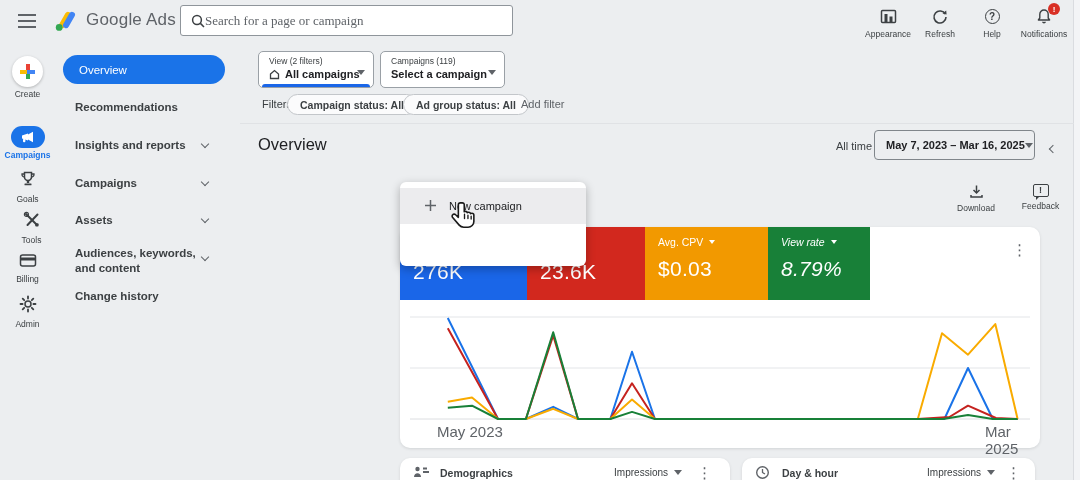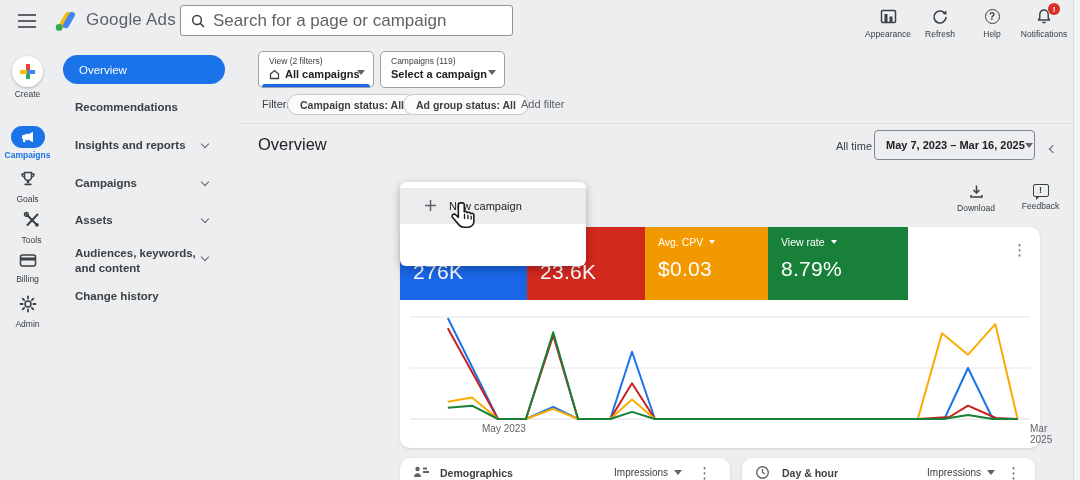--- a/index.html
+++ b/index.html
@@ -12,22 +12,22 @@
   }
   .abs { position:absolute; }
 
   
   .hamburger { left:18px; top:14px; width:18px; height:14px; cursor:pointer; }
   .hamburger span { display:block; height:2px; background:#5f6368; margin-bottom:4px; }
   .brand-logo { left:52px; top:8px; }
   .brand-text { left:86px; top:10px; font-size:17px; color:#5f6368; letter-spacing:.2px; }
   .searchbox { left:180px; top:5px; width:333px; height:31px; background:#fff;
     border:1px solid #8f959b; border-radius:3px; display:flex; align-items:center; padding:0 10px; }
-  .searchbox input { border:none; outline:none; flex:1; font-size:17px; color:#202124;
-    font-family:Liberation Sans, sans-serif; margin-left:8px; background:transparent; }
+  .searchbox input { border:none; outline:none; flex:1; font-size:13px; color:#202124;
+    font-family:Liberation Serif, serif; margin-left:0; background:transparent; }
   .searchbox input::placeholder { color:#5f6368; }
   .top-actions { left:862px; top:7px; width:208px; display:flex; justify-content:space-between; }
   .top-action { display:flex; flex-direction:column; align-items:center; width:52px; cursor:pointer; }
   .top-action .ticon { height:19px; display:flex; align-items:center; justify-content:center; position:relative; }
   .top-action .tlabel { font-size:8.5px; color:#3c4043; margin-top:3px; white-space:nowrap; }
   .help-circle { width:15px; height:15px; border:1.4px solid #3c4043; border-radius:50%;
     font-size:10px; font-weight:bold; color:#3c4043; display:flex; align-items:center; justify-content:center; }
   .notif-badge { position:absolute; top:-4px; right:-8px; background:#d93025; color:#fff;
     width:12px; height:12px; border-radius:50%; font-size:8px; font-weight:bold;
     display:flex; align-items:center; justify-content:center; }
@@ -97,30 +97,30 @@
     font-size:9px; font-weight:bold; color:#3c4043; text-align:center; line-height:11px; }
   .fb-bubble:after { content:""; position:absolute; left:2px; bottom:-4px; border-left:4px solid #3c4043;
     border-bottom:4px solid transparent; }
 
   
   .ov-card { left:400px; top:227px; width:640px; height:221px; background:#fff; border-radius:10px;
     box-shadow:0 1px 3px rgba(60,64,67,.15); }
   .score-row { position:absolute; left:0; top:0; height:73px; width:640px; display:flex;
     border-radius:10px 10px 0 0; overflow:hidden; }
   .score { height:73px; color:#fff; padding:9px 0 0 13px; cursor:pointer; }
-  .s1 { width:127px; } .s2 { width:118px; } .s3 { width:123px; } .s4 { width:140px; }
+  .s1 { width:127px; } .s2 { width:118px; } .s3 { width:123px; } .s4 { width:102px;font-style:italic; }
   .score-label { font-size:10.5px; display:flex; align-items:center; }
   .score-caret { display:inline-block; width:0; height:0; border-left:3.5px solid transparent;
     border-right:3.5px solid transparent; border-top:4.5px solid #fff; margin-left:6px; }
   .score-value { font-size:21px; margin-top:9px; letter-spacing:.3px; }
   .s1 .score-value, .s2 .score-value { margin-top:24px; }
   .kebab { position:absolute; font-size:15px; color:#5f6368; cursor:pointer; line-height:14px; }
   .ov-kebab { left:612px; top:16px; }
   #chart-svg { position:absolute; left:10px; top:78px; }
-  .axis-label { position:absolute; font-size:10px; color:#5f6368;margin-left:45px; }
+  .axis-label { position:absolute; font-size:15px; color:#5f6368; }
   .axis-left { left:37px; top:196px; } .axis-right { left:585px; top:196px; }
 
   
   .mini-card { top:458px; height:30px; background:#fff; border-radius:10px 10px 0 0;
     box-shadow:0 1px 3px rgba(60,64,67,.15); }
   .mc-left { left:400px; width:330px; } .mc-right { left:742px; width:293px; }
   .mc-icon { position:absolute; left:13px; top:7px; }
   .mc-title { position:absolute; left:40px; top:9px; font-size:10.5px; font-weight:bold; color:#3c4043; }
   .mc-metric { position:absolute; top:9px; font-size:10px; color:#3c4043; border-bottom:1px solid #9aa0a6;
     padding-bottom:2px; cursor:pointer; display:flex; align-items:center; }

